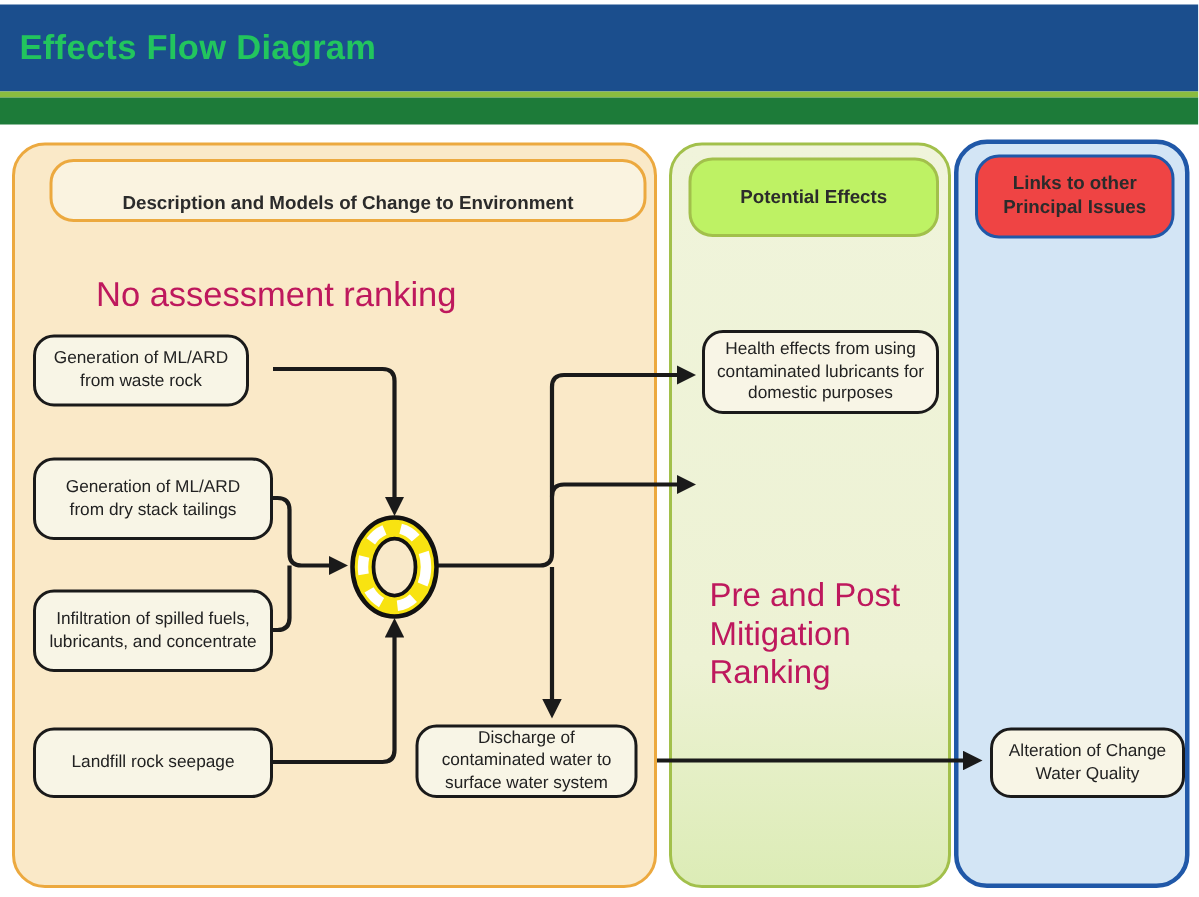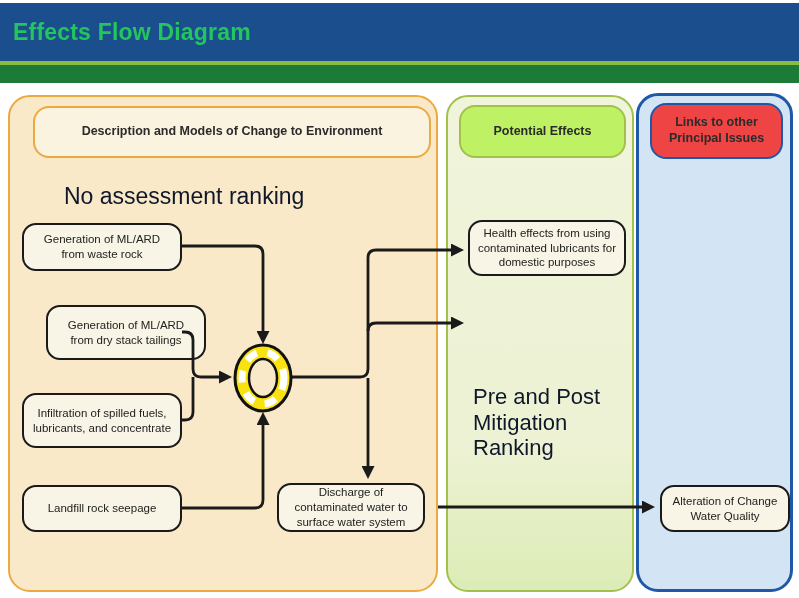--- a/index.html
+++ b/index.html
@@ -29,37 +29,37 @@
   }
   .col-right{
     left:636px;top:93px;width:157px;height:499px;
     background:#d3e5f5;border:3px solid #2058a8;
   }
   .colhead{
     position:absolute;border-radius:16px;box-sizing:border-box;
     display:flex;align-items:center;justify-content:center;text-align:center;
     font-weight:bold;font-size:12.5px;color:#2b2b2b;line-height:1.25;padding:2px 10px;
   }
-  .colhead-left{left:33px;top:106px;width:398px;height:52px;background:#faf3e0;border:2.5px solid #eca93f;}
+  .colhead-left{left:33px;top:106px;width:398px;height:42px;background:#faf3e0;border:2.5px solid #eca93f;align-items:flex-end;}
   .colhead-middle{left:459px;top:105px;width:167px;height:53px;background:#bef264;border:2.5px solid #a2c04b;}
   .colhead-right{left:650px;top:103px;width:133px;height:56px;background:#ef4444;border:2.5px solid #2058a8;}
 
   
-  .note{position:absolute;color:#0f172a;}
+  .note{position:absolute;color:#be185d;}
   .note-left{left:64px;top:183px;font-size:23px;}
   .note-middle{left:473px;top:384px;width:152px;font-size:22px;line-height:1.17;}
 
   
   .fbox{
     position:absolute;box-sizing:border-box;border:2px solid #1a1a1a;border-radius:14px;
     background:#f8f5e6;display:flex;align-items:center;justify-content:center;text-align:center;
     font-size:11.5px;color:#222;line-height:1.3;padding:3px 7px;
   }
-  .b1{left:22px;top:223px;width:160px;height:48px;}
-  .b2{left:22px;top:305px;width:160px;height:55px;margin-left:24px;}
+  .b1{left:22px;top:223px;width:144px;height:48px;}
+  .b2{left:22px;top:305px;width:160px;height:55px;}
   .b3{left:22px;top:393px;width:160px;height:55px;}
   .b4{left:22px;top:485px;width:160px;height:47px;}
   .m1{left:468px;top:220px;width:158px;height:56px;}
   .m2{left:468px;top:295px;width:158px;height:53px;}
   .d1{left:277px;top:483px;width:148px;height:49px;}
   .r1{left:660px;top:485px;width:130px;height:47px;}
 
   .wires{position:absolute;left:0;top:0;width:799px;height:598px;pointer-events:none;}
 </style>
 </head>

